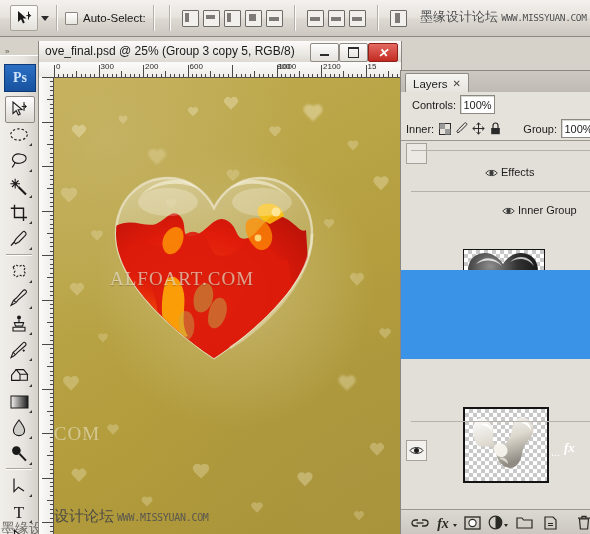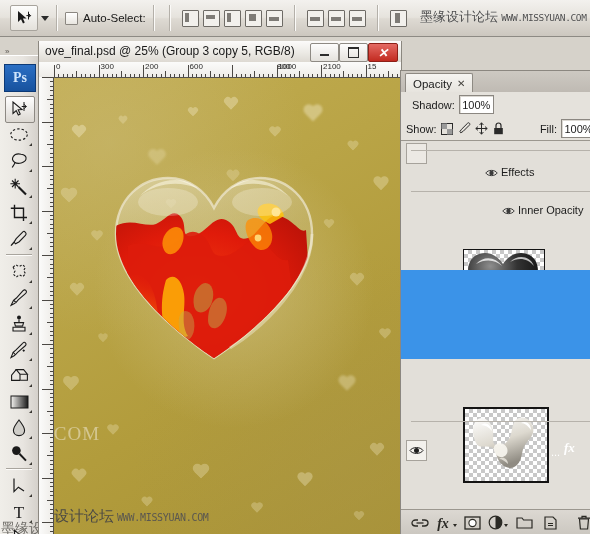--- a/index.html
+++ b/index.html
@@ -747,48 +747,49 @@
             <ellipse cx="152" cy="30" rx="30" ry="14" fill="#fffdf2" opacity="0.26"></ellipse>
 
             <circle cx="166" cy="40" r="4.5" fill="#ffe79a" opacity="0.95"></circle>
             <circle cx="148" cy="66" r="3.4" fill="#ffdf7e" opacity="0.9"></circle>
           </g>
 
           <path d="M202 62 C202 110 152 156 120 176" fill="none" stroke="#f4eed6" stroke-opacity="0.45" stroke-width="3"></path>
         </svg>
       </div>
 
+      <div id="wm-canvas">ALFOART.COM</div>
       <div id="wm-canvas2">.COM</div>
 
       <div id="wm-bottom">
         <span class="cn">墨缘设计论坛</span>
         <span class="en">WWW.MISSYUAN.COM</span>
       </div>
     </div>
   </div>
 </div>
 
 <div id="layers-panel" class="abs">
 
   <div id="panel-tabbar">
     <div id="tab-layers">
-      <span>Opacity</span>
+      <span>Layers</span>
       <span class="tab-x">✕</span>
     </div>
   </div>
 
   <div id="blend-row">
-    <span class="lbl-s" style="margin-left:6px;">Shadow:</span>
+    <span class="lbl-s" style="margin-left:6px;">Controls:</span>
     <div class="fld" id="opacity-fld" style="margin-left:4px;">
       <span>100%</span>
     </div>
   </div>
 
   <div id="lock-row">
-    <span class="lbl-s">Show:</span>
+    <span class="lbl-s">Inner:</span>
     <span class="lock-ic">
       <svg width="12" height="12" viewBox="0 0 12 12">
           <rect x="0.5" y="0.5" width="11" height="11" fill="none" stroke="#2a2a2a"></rect>
           <rect x="0.5" y="0.5" width="5.5" height="5.5" fill="#9a9a9a"></rect>
           <rect x="6" y="6" width="5.5" height="5.5" fill="#9a9a9a"></rect>
         </svg>
     </span>
     <span class="lock-ic">
       <svg width="13" height="13" viewBox="0 0 13 13">
           <path d="M11.4 1.2 C12 1.8 12 2.5 11.3 3.2 L5.2 9.3 L2.8 10.8 L1.8 9.8 L3.4 7.4 L9.5 1.3 C10.2 0.6 10.8 0.6 11.4 1.2 Z" fill="none" stroke="#2a2a2a"></path>
@@ -798,21 +799,21 @@
       <svg width="13" height="13" viewBox="0 0 13 13">
           <path d="M6.5 0.8 L6.5 12.2 M0.8 6.5 L12.2 6.5 M6.5 0.8 L4.6 3 M6.5 0.8 L8.4 3 M6.5 12.2 L4.6 10 M6.5 12.2 L8.4 10 M0.8 6.5 L3 4.6 M0.8 6.5 L3 8.4 M12.2 6.5 L10 4.6 M12.2 6.5 L10 8.4" stroke="#2a2a2a" fill="none"></path>
         </svg>
     </span>
     <span class="lock-ic">
       <svg width="11" height="13" viewBox="0 0 11 13">
           <path d="M3 6 L3 3.5 C3 2 4.1 1 5.5 1 C6.9 1 8 2 8 3.5 L8 6" fill="none" stroke="#2a2a2a" stroke-width="1.2"></path>
           <rect x="1.2" y="6" width="8.6" height="6.2" fill="#2a2a2a"></rect>
         </svg>
     </span>
-    <span class="lbl-s" style="margin-left:auto;">Fill:</span>
+    <span class="lbl-s" style="margin-left:auto;">Group:</span>
     <div class="fld" id="fill-fld" style="margin-left:4px;">
       <span>100%</span>
     </div>
   </div>
 
   <div id="layer-list">
 
     <div class="lrow" style="top:-22px;height:28px;">
       <div class="eyecell empty" style="top:24px;"></div>
 
@@ -832,21 +833,21 @@
     </div>
 
     <div class="lrow" style="top:30px;height:19px;">
       <div class="fxrow" style="left:101px;top:33px;">
         <span class="eye-sm">
           <svg width="13" height="10" viewBox="0 0 13 10">
               <path d="M0.8 5 C3 1.5 10 1.5 12.2 5 C10 8.5 3 8.5 0.8 5 Z" fill="none" stroke="#3a3a3a"></path>
               <circle cx="6.5" cy="5" r="2.2" fill="#3a3a3a"></circle>
             </svg>
         </span>
-        <span>Inner Opacity</span>
+        <span>Inner Group</span>
       </div>
     </div>
     <div class="lsep" style="top:50px;"></div>
 
     <div class="lrow" style="top:51px;height:78px;">
       <div class="eyecell empty" style="top:80px;"></div>
       <div class="thumb" style="left:62px;top:57px;width:80px;height:68px;">
         <svg width="78" height="66" viewBox="0 0 78 66">
           <defs>
             <radialGradient id="dk1" cx="0.32" cy="0.22" r="0.85">

